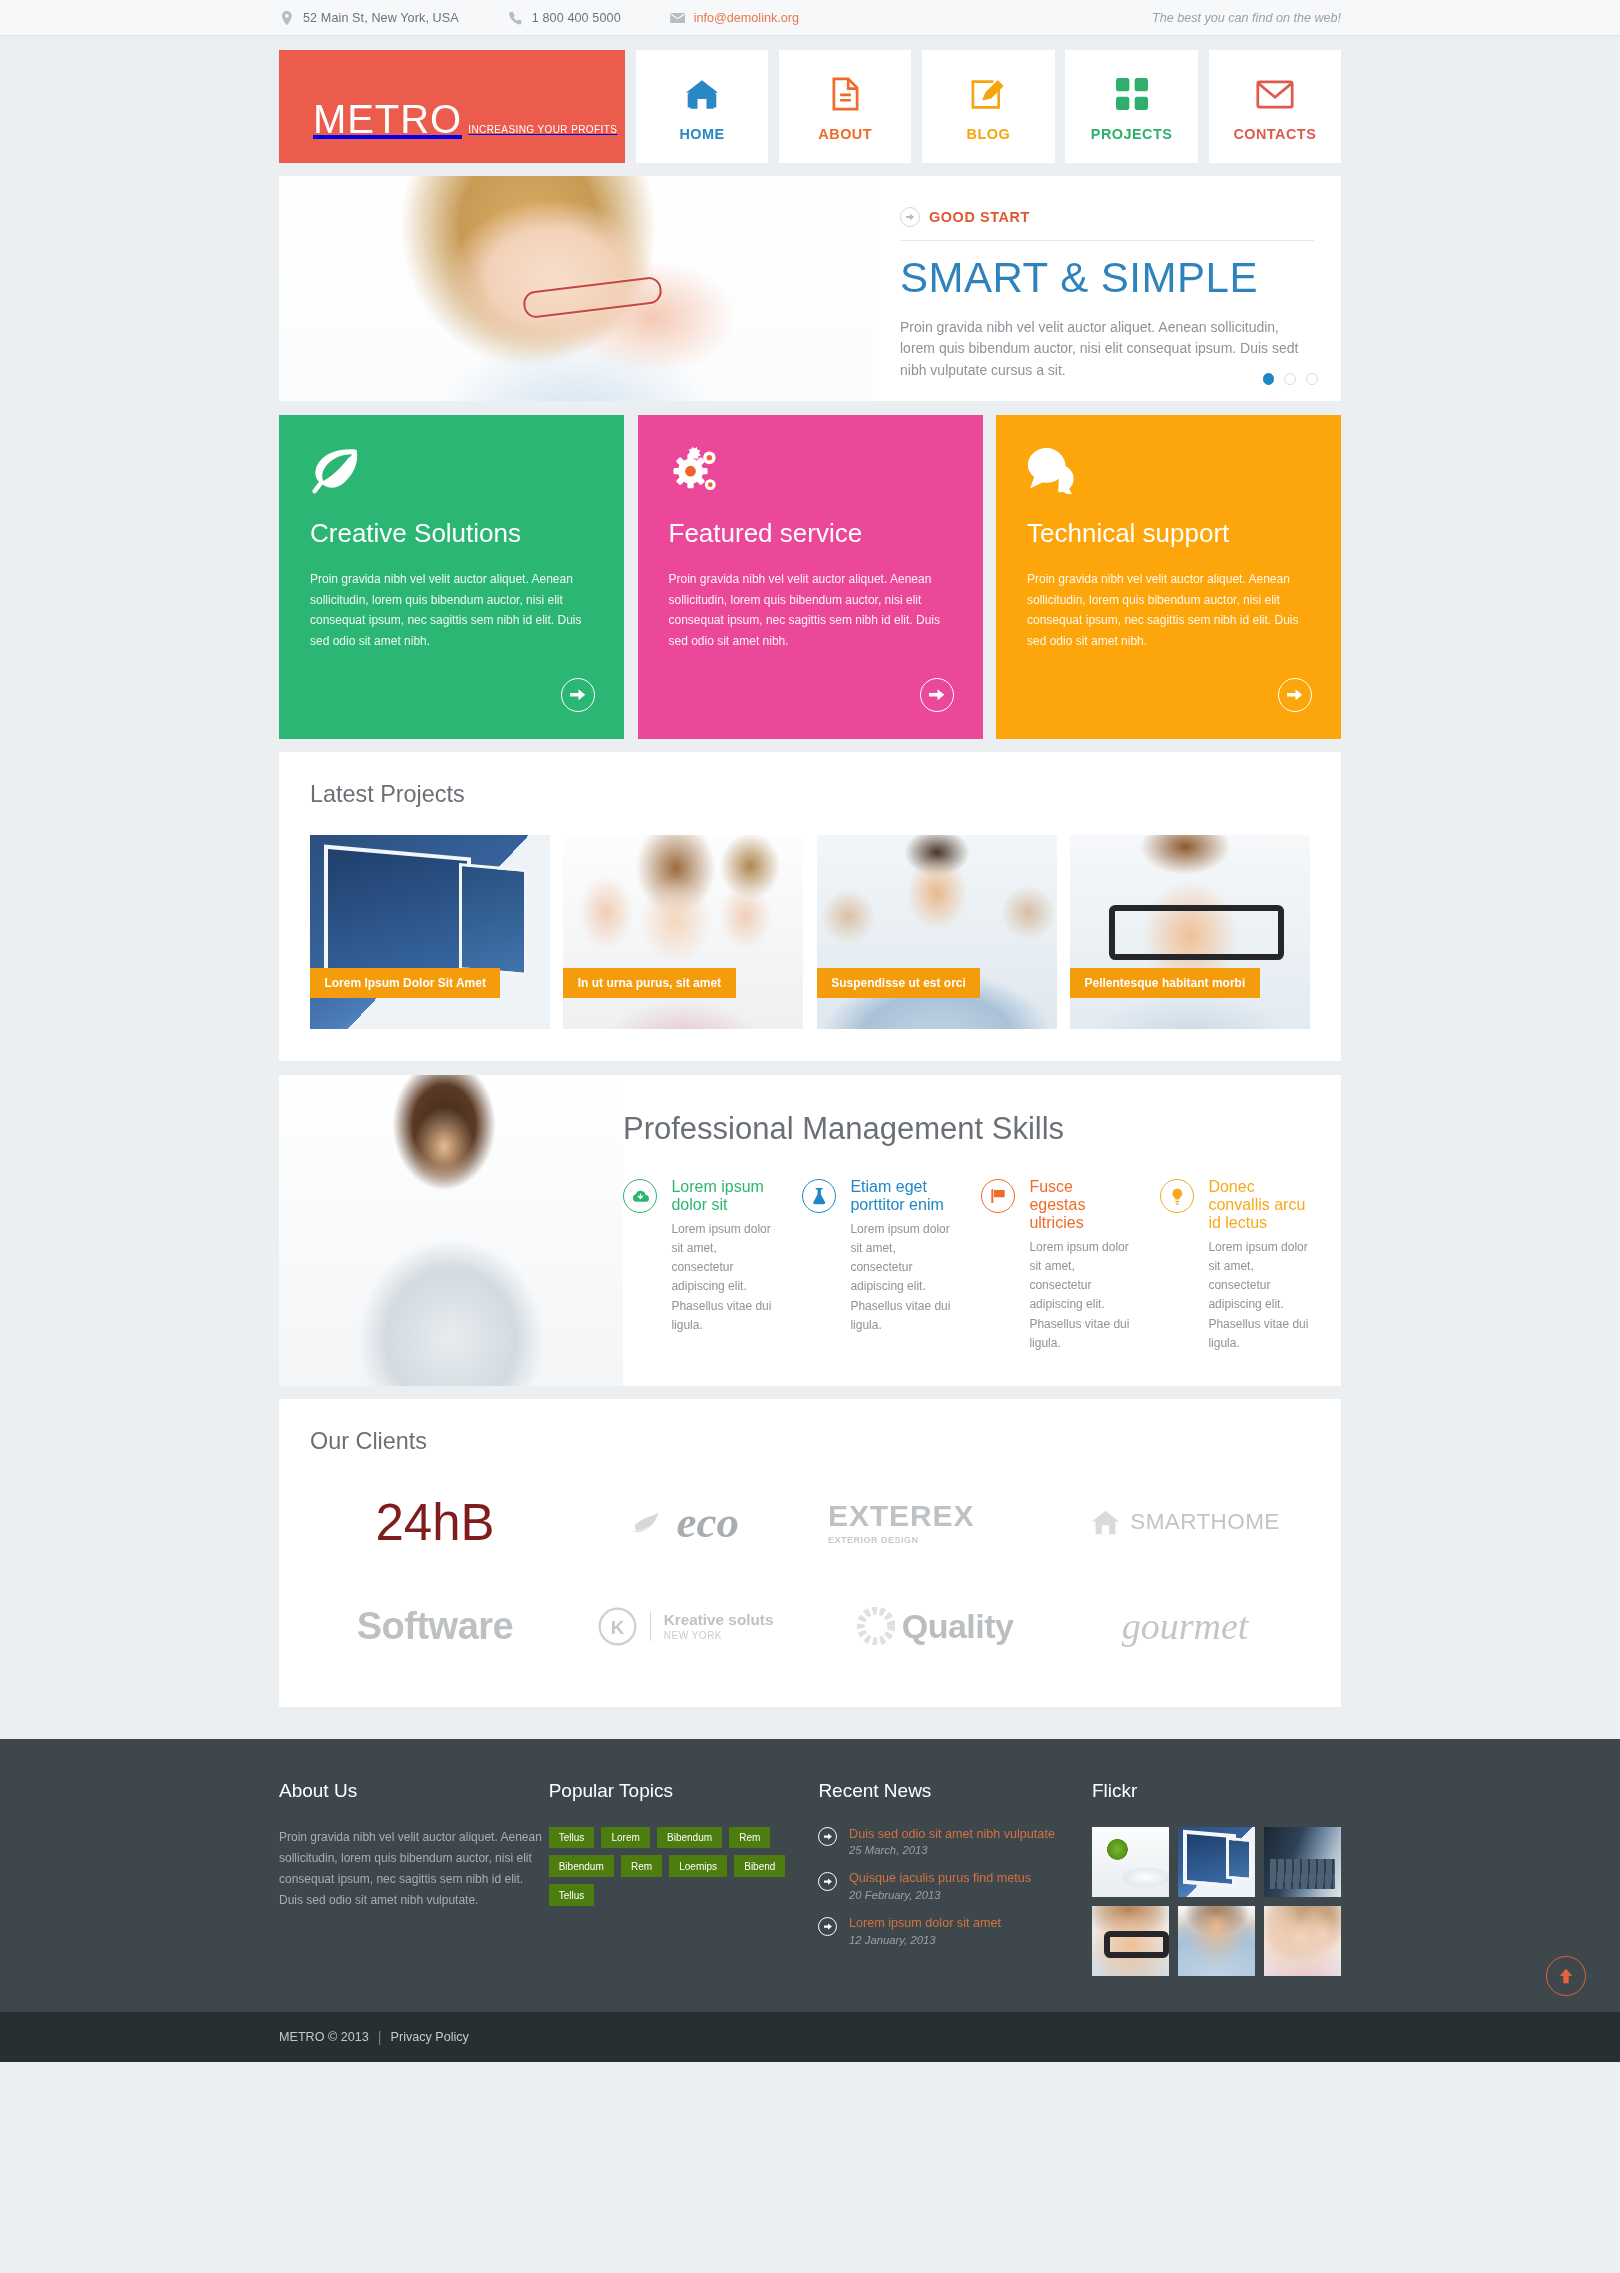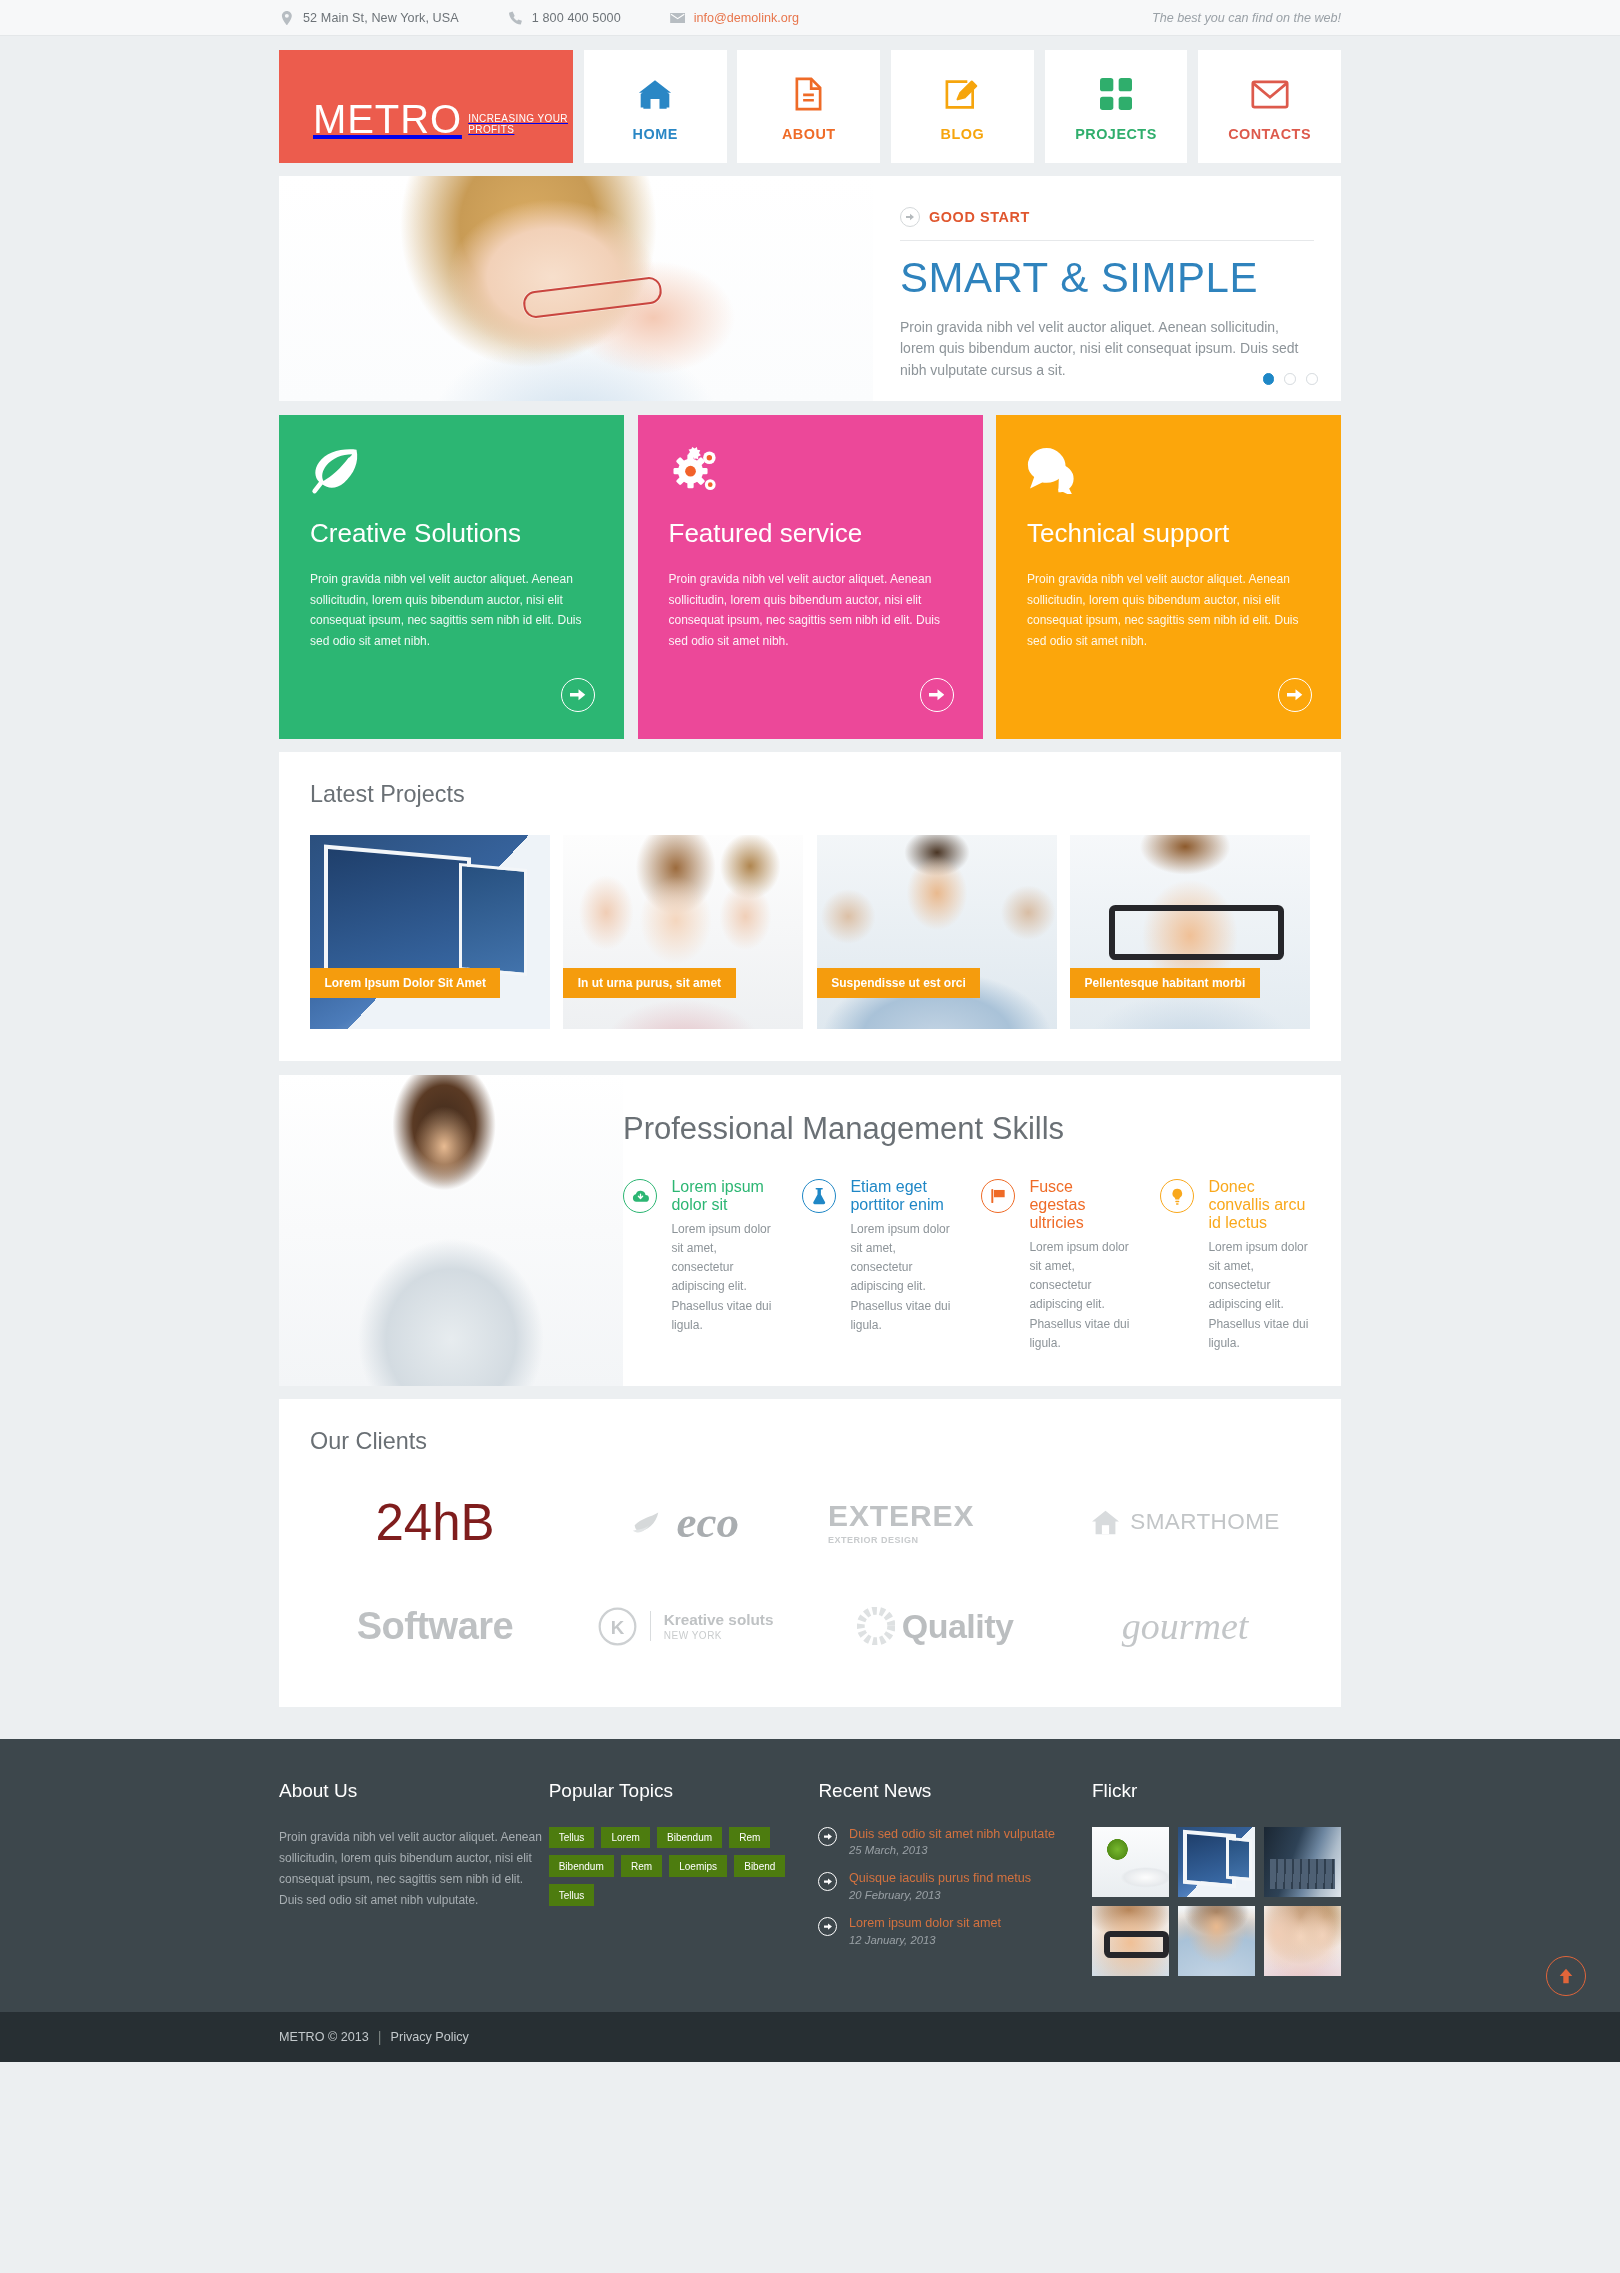--- a/index.html
+++ b/index.html
@@ -28,21 +28,21 @@
   .tb-txt { font-size: 12.6px; color: #6d7378; letter-spacing: 0.1px; }
   .tb-mail { color: #e8764d; text-decoration: none; font-size: 12.6px; }
   .tb-slogan {
     margin-left: auto; font-style: italic; font-size: 12.6px; color: #9aa1a7;
   }
 
   
   .hdrzone { padding-top: 13.5px; }
   .header { display: flex; height: 113px; }
   .logo {
-    width: 294px; background: #ec5c4d; position: relative;
+    width: 346px; background: #ec5c4d; position: relative;
     display: flex; align-items: flex-end; padding: 0 0 24px 34px;
   }
   .logo-name {
     color: #fff; font-size: 40px; font-weight: 300; letter-spacing: 0.9px;
     line-height: 1;
   }
   .logo-tag {
     color: #fff; font-size: 10px; letter-spacing: 0.4px;
     margin-left: 6.3px; margin-bottom: 3.6px; font-weight: 400;
   }

